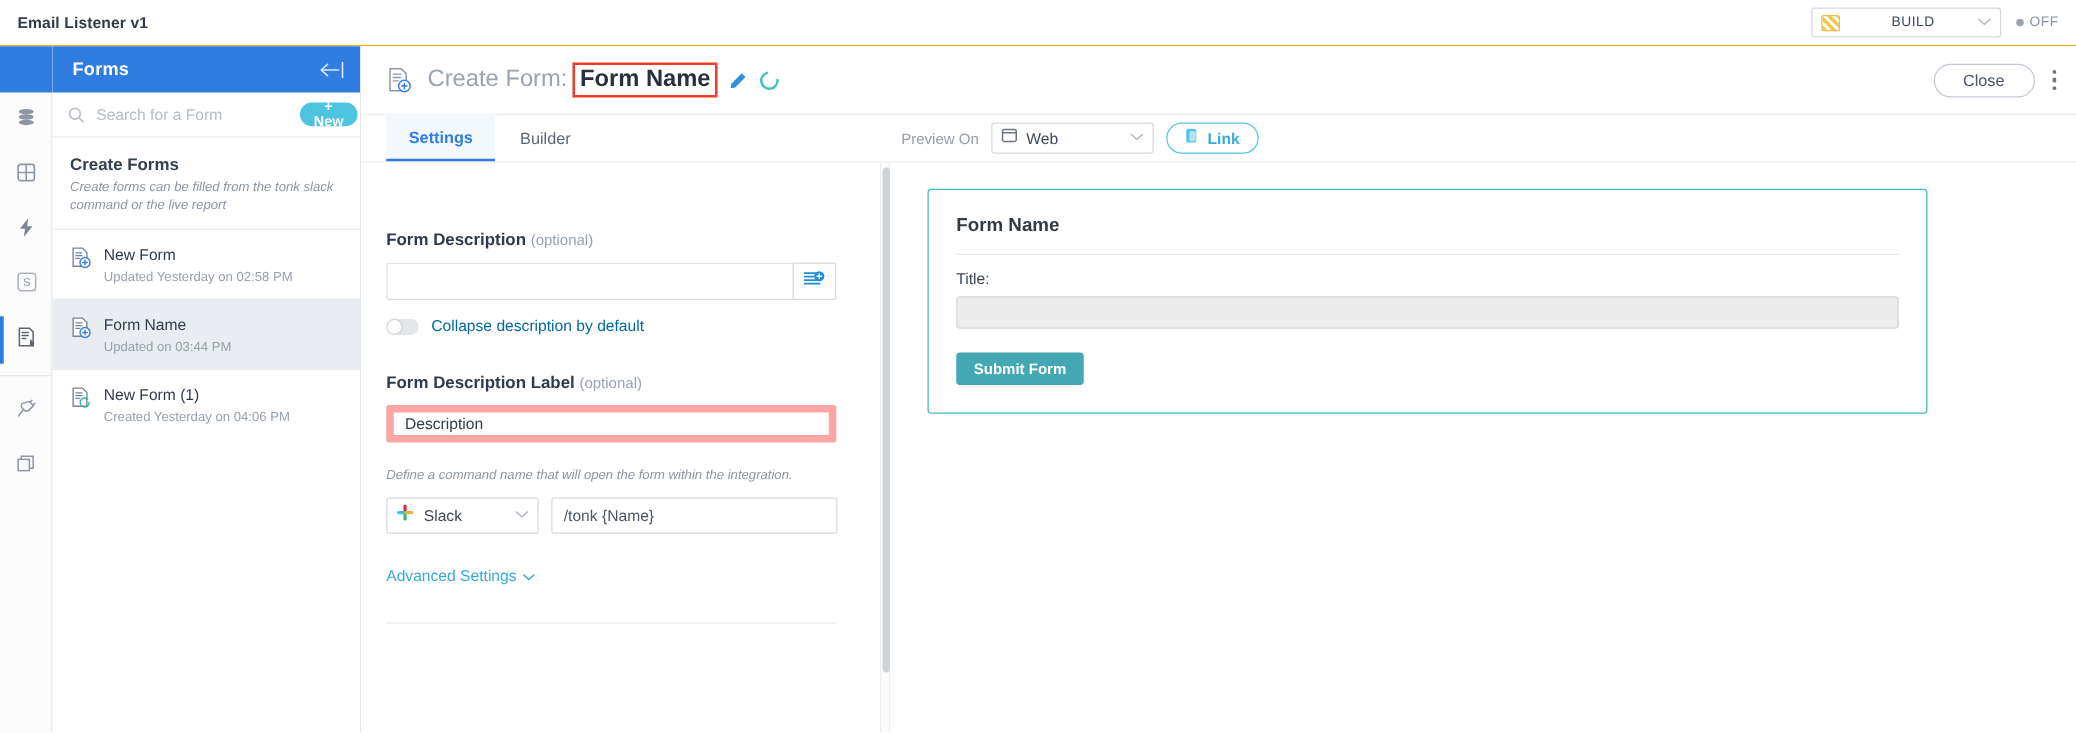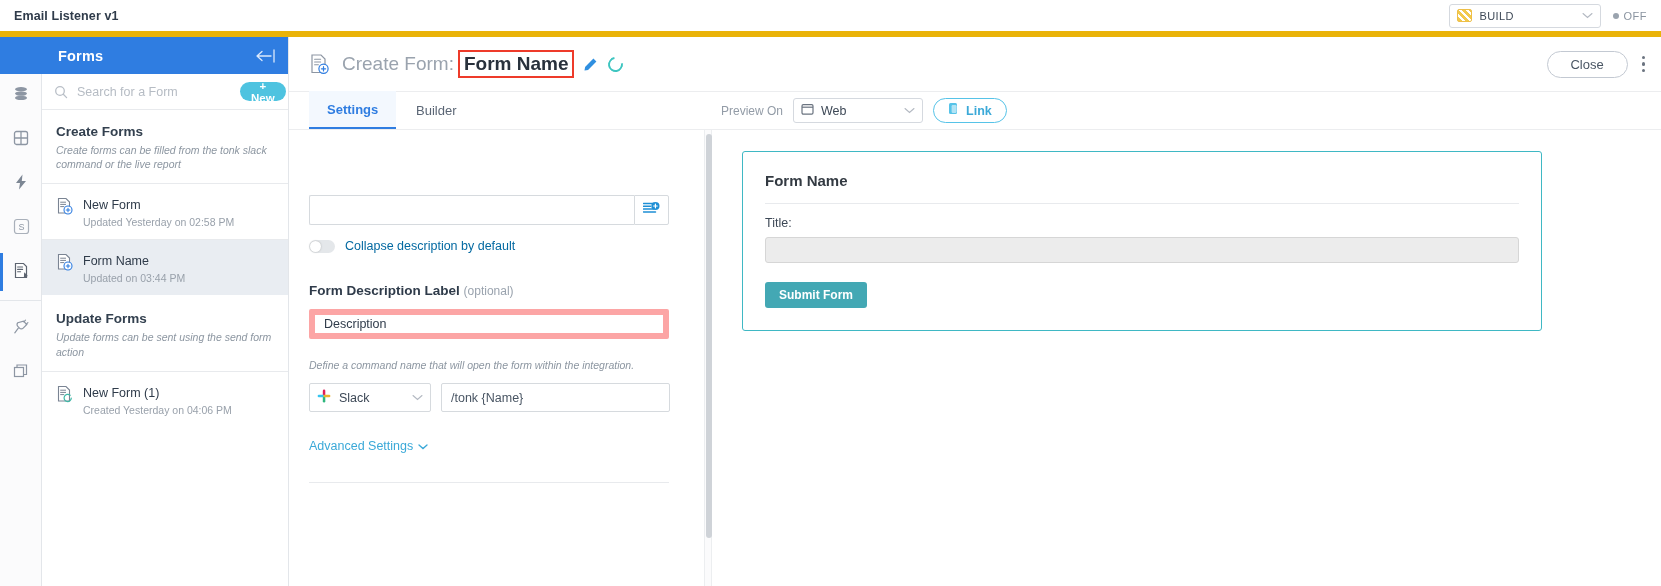--- a/index.html
+++ b/index.html
@@ -8,22 +8,22 @@
     width: 1661px; height: 586px;
     background: #ffffff;
     font-family: "Liberation Sans", sans-serif;
     overflow: hidden;
   }
   .app { position: relative; width: 1661px; height: 586px; background:#fff; }
 
   
   .topbar {
     position: absolute; top:0; left:0; width:1661px; height:37px;
-    background:#ffffff; border-bottom:6px solid #eab308;
-    display:flex; align-items:center;
+    background:#ffffff; border-bottom:1px solid #eab308;
+    display:flex; align-items:center;text-align:center;
   }
   .topbar-title {
     margin-left:14px; font-size:12.5px; font-weight:bold; color:#2f3b4a;
     letter-spacing:.1px;
   }
   .topbar-right {
     margin-left:auto; display:flex; align-items:center; gap:12px; padding-right:14px;
   }
   .env-select {
     width:152px; height:24px; border:1px solid #d5d9df; border-radius:3px;
@@ -382,24 +382,20 @@
           <circle cx="12" cy="13" r="4" fill="#fff" stroke="#2f7de1" stroke-width="1.1"></circle>
           <path d="M12 11.2v3.6M10.2 13h3.6" stroke="#2f7de1" stroke-width="1.1" stroke-linecap="round"></path>
         </svg>
       </span>
       <span>
         <span class="list-name">Form Name</span>
         <div class="list-sub">Updated on 03:44 PM</div>
       </span>
     </div>
 
-    <div class="section-head" style="padding-top:16px;">
-      <div class="section-title">Update Forms</div>
-      <div class="section-desc">Update forms can be sent using the send form action</div>
-    </div>
 
     <div class="list-row">
       <span class="list-ic">
         <svg width="17" height="18" viewBox="0 0 17 18" fill="none">
           <path d="M2.5 1.5h7.5l3.5 3.5v11h-11z" stroke="#7a8493" stroke-width="1.1" fill="#fff"></path>
           <path d="M4.6 5.2h5M4.6 7.4h5M4.6 9.6h3.2" stroke="#7a8493" stroke-width="1" stroke-linecap="round"></path>
           <path d="M15.3 13a3.6 3.6 0 11-1.2-2.7" stroke="#3fb8a6" stroke-width="1.2" fill="none" stroke-linecap="round"></path>
         </svg>
       </span>
       <span>
@@ -474,20 +470,24 @@
     </div>
 
     <div class="body-split">
 
       <div class="settings-col">
 
 
         <div class="gap28"></div>
 
         <div>
+          <div class="field-label">
+            <span>Form Description</span>
+            <span class="optional">(optional)</span>
+          </div>
           <div class="input-combo">
             <input type="text" value="" style="">
             <button class="var-btn">
               <span>
                 <svg width="17" height="15" viewBox="0 0 17 15" fill="none">
                   <path d="M0.5 2.5h10M0.5 5.3h7M0.5 8.1h10M0.5 10.9h12" stroke="#1e8fd5" stroke-width="1.5" stroke-linecap="round"></path>
                   <circle cx="12.4" cy="5" r="4.1" fill="#1e8fd5"></circle>
                   <path d="M12.4 3.2v3.6M10.6 5h3.6" stroke="#ffffff" stroke-width="1.2" stroke-linecap="round"></path>
                 </svg>
               </span>

